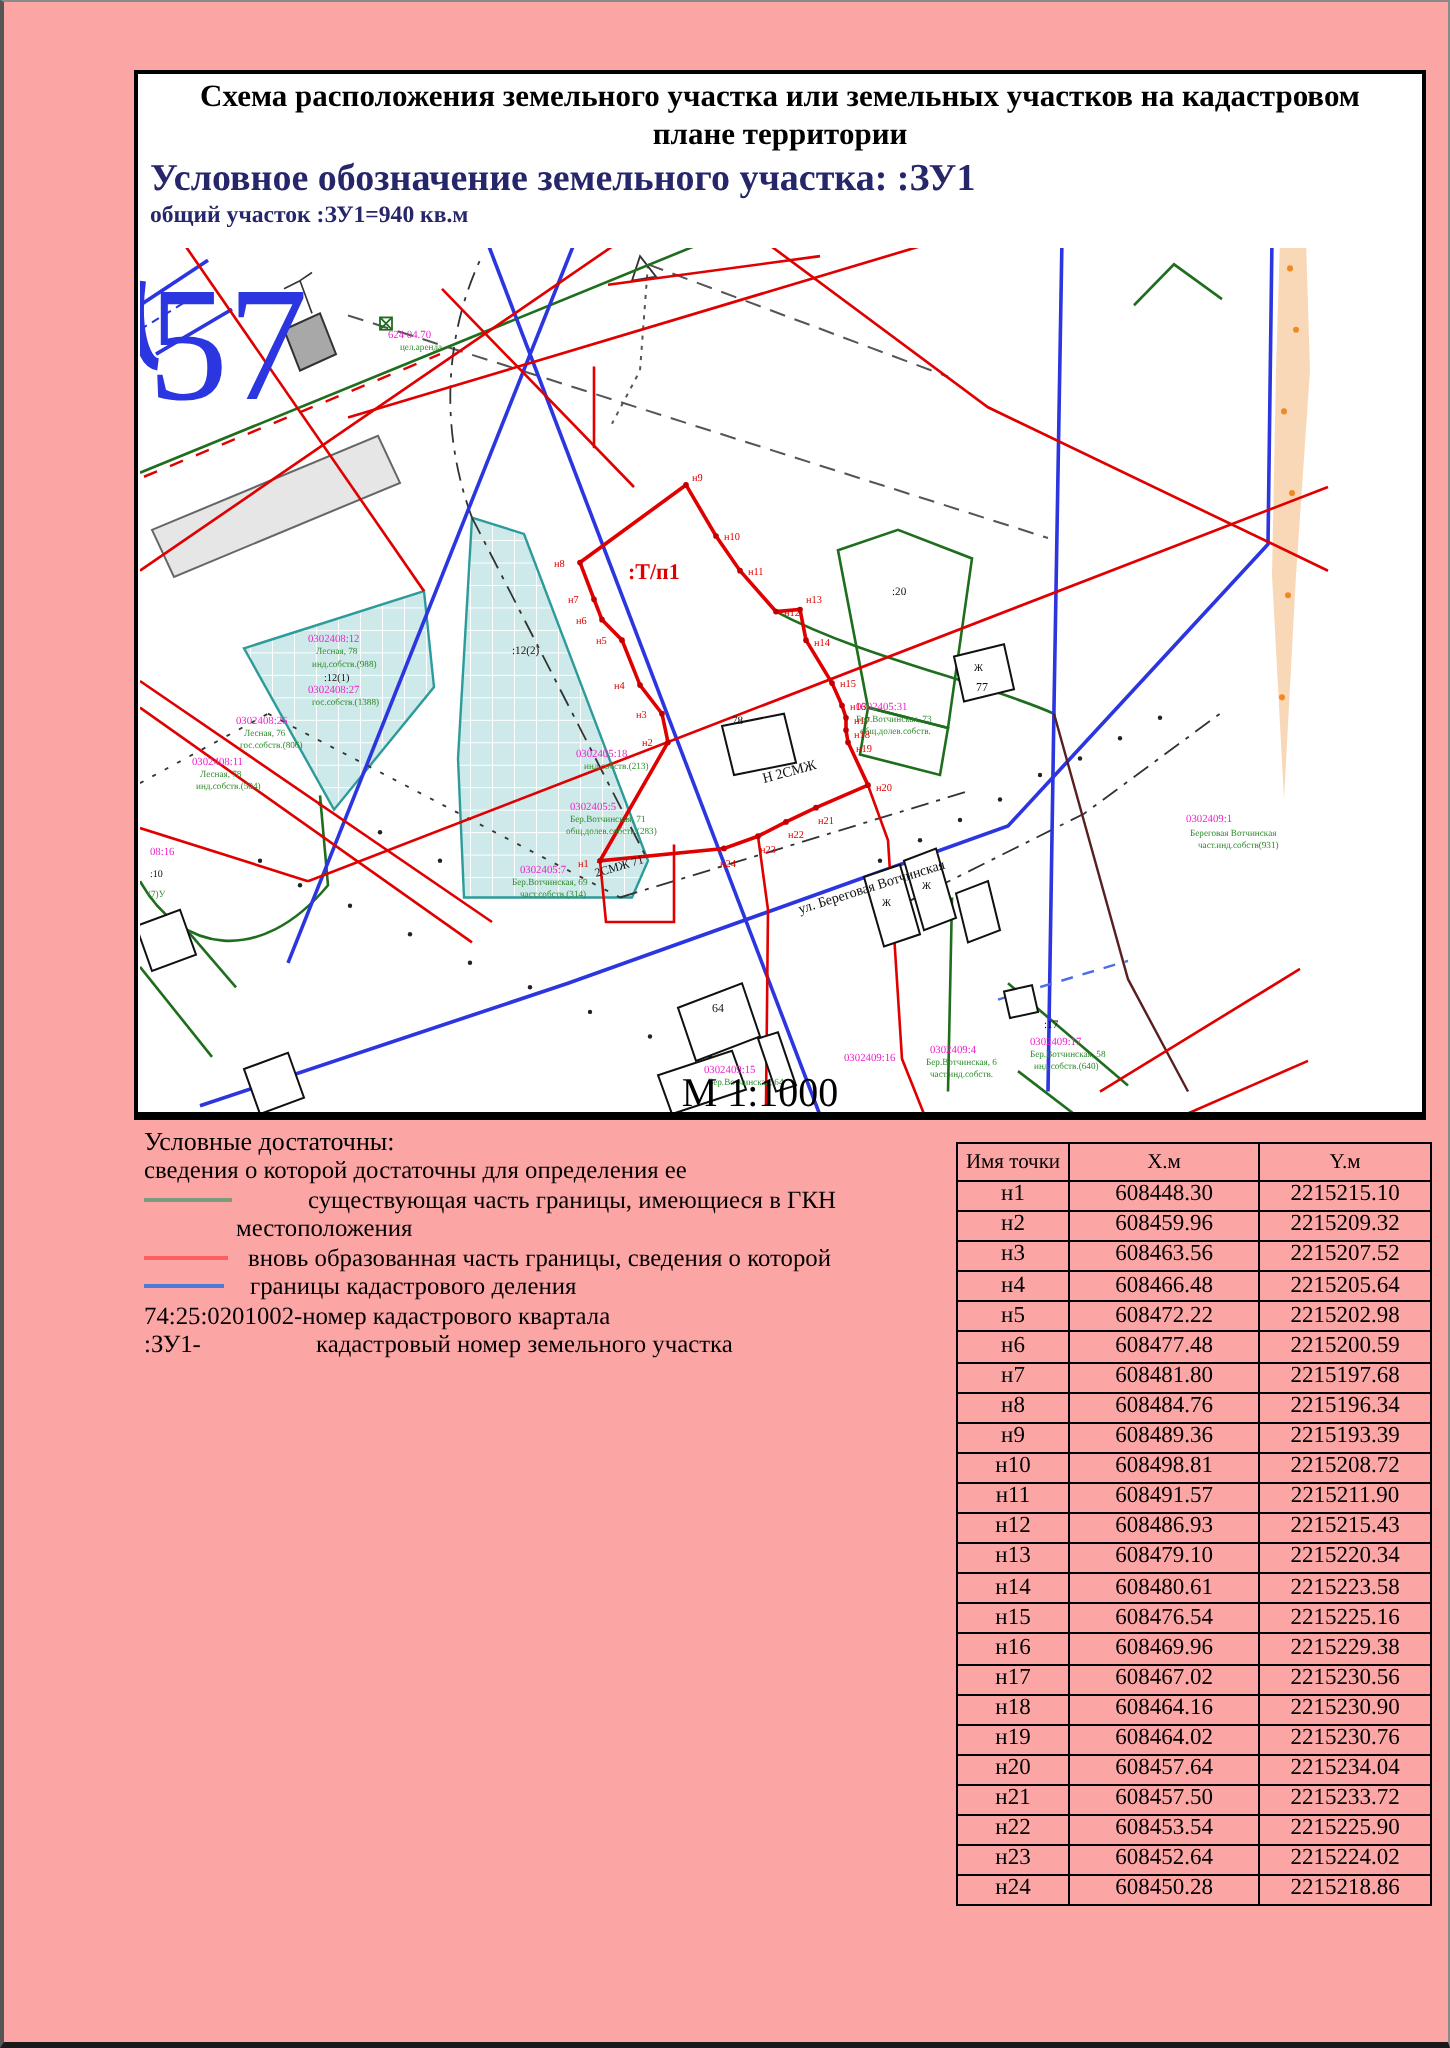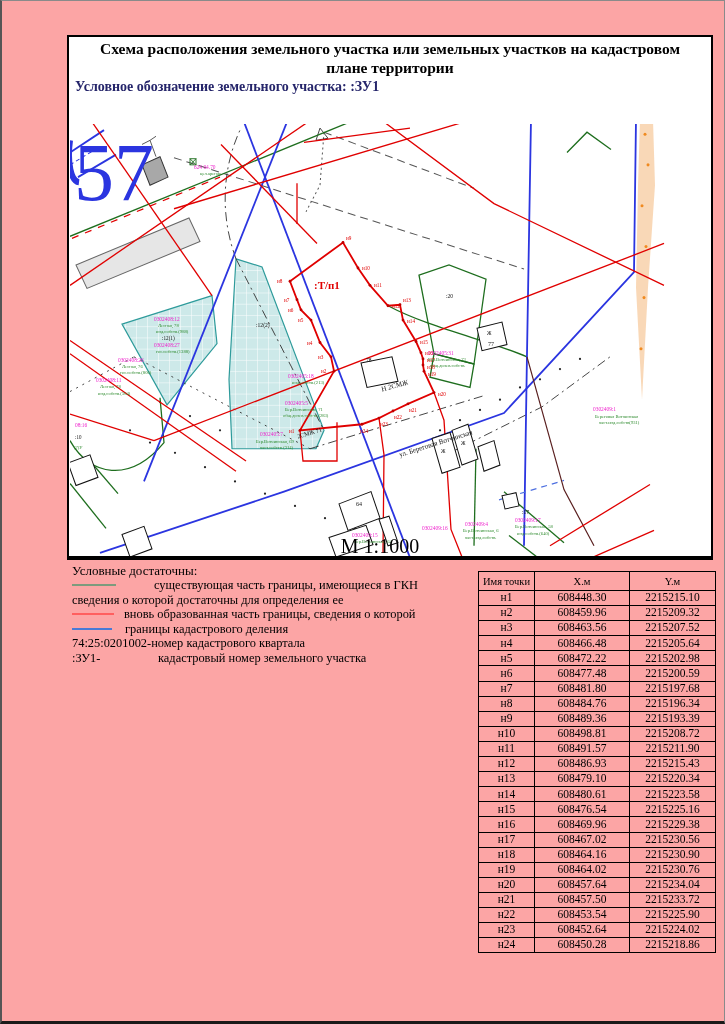--- a/index.html
+++ b/index.html
@@ -2,21 +2,21 @@
 <html><head>
 <meta charset="utf-8">
 <style>
   html,body{margin:0;padding:0;background:#f2f2f2;}
   .page{position:relative;width:725px;height:1024px;background:#fca5a5;margin:0 auto;
         box-sizing:border-box;border:1px solid #8a8a8a;border-bottom:3px solid #1a1a1a;border-left:2px solid #555;
         font-family:"Liberation Serif",serif;overflow:hidden;}
   .frame{position:absolute;left:65px;top:34px;width:646px;height:525px;box-sizing:border-box;
          border:2px solid #000;border-bottom:4px solid #000;overflow:hidden;background:#fff;}
   .title{font-weight:bold;font-size:15.5px;line-height:1.22;text-align:center;margin:3px 18px 1px 18px;color:#000;}
-  .sub1{font-weight:bold;font-size:14px;color:#26266b;margin:0 0 0 6px;line-height:1.15;}
+  .sub1{font-weight:bold;font-size:19px;color:#26266b;margin:0 0 0 6px;line-height:1.15;}
   .sub2{font-weight:bold;font-size:11.8px;color:#26266b;margin:0 0 0 6px;line-height:1.18;}
   .map{position:absolute;left:1px;top:87px;width:641px;height:433px;font-family:"Liberation Serif",serif;}
   .legend{position:absolute;left:70px;top:562px;width:385px;font-size:12.4px;line-height:1.17;color:#000;}
   .lheading{font-size:13px;}
   .sw{display:inline-block;width:44px;border-top:2.5px solid;vertical-align:3px;}
   .sw.g{border-color:#7d9b7d;margin-right:38px;}
   .sw.r{border-color:#ff5f5f;margin-right:10px;width:42px;}
   .sw.b{border-color:#4a7ad6;margin-right:13px;width:40px;}
   .ind{margin-left:46px;}
   .zu1{display:inline-block;width:86px;}
@@ -30,20 +30,21 @@
   .blk{fill:#111;}
 </style>
 </head>
 <body>
 
 <div class="page">
 
   <div class="frame">
     <div class="title">Схема расположения земельного участка или земельных участков на кадастровом плане территории</div>
     <div class="sub1">Условное обозначение земельного участка: :ЗУ1</div>
+    <div class="sub2">общий участок :ЗУ1=940 кв.м</div>
 
     <svg class="map" viewBox="0 0 641 424" preserveAspectRatio="none">
       <defs>
         <pattern id="tg" width="11" height="11" patternUnits="userSpaceOnUse">
           <rect width="11" height="11" fill="#cde9e9"></rect>
           <path d="M0,0H11M0,0V11" stroke="#ffffff" stroke-width="1"></path>
         </pattern>
       </defs>
 
       <path d="M570,-4 L583,-4 L585,60 L578,160 L572,270 L566,160 L568,60 Z" fill="#f2a95f" opacity="0.45"></path>
@@ -291,24 +292,25 @@
           <circle cx="309" cy="288" r="1.4" fill="#c00000"></circle>
           <text x="310" y="296" class="ptl">н23</text>
           <circle cx="292" cy="294" r="1.4" fill="#c00000"></circle>
           <text x="290" y="303" class="ptl">н24</text>
         </g>
     </svg>
   </div>
 
   <div class="legend">
     <div class="lheading">Условные достаточны:</div>
+    <div>сведения о которой достаточны для определения ее</div>
     <div>
       <span class="sw g"></span><span>существующая часть границы, имеющиеся в ГКН</span>
     </div>
-    <div>сведения о которой достаточны для определения ее</div>
+    <div class="ind">местоположения</div>
     <div>
       <span class="sw r"></span><span>вновь образованная часть границы, сведения о которой</span>
     </div>
     <div>
       <span class="sw b"></span><span>границы кадастрового деления</span>
     </div>
     <div>74:25:0201002-номер кадастрового квартала</div>
     <div>
       <span class="zu1">:ЗУ1-</span><span>кадастровый номер земельного участка</span>
     </div>

